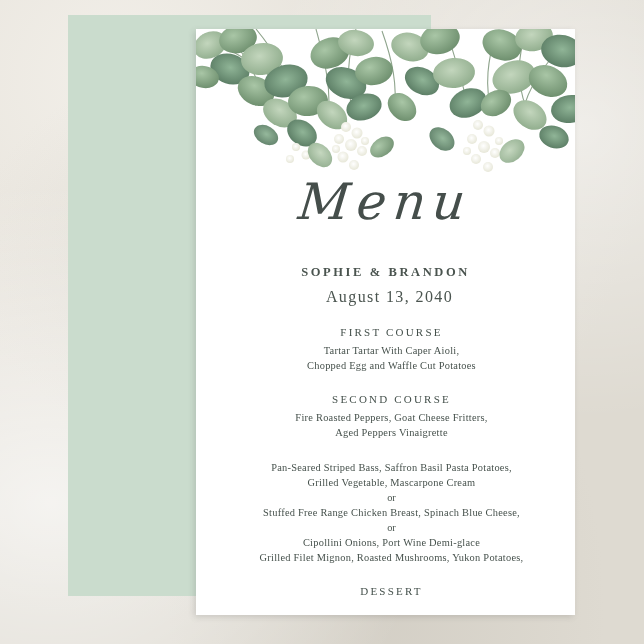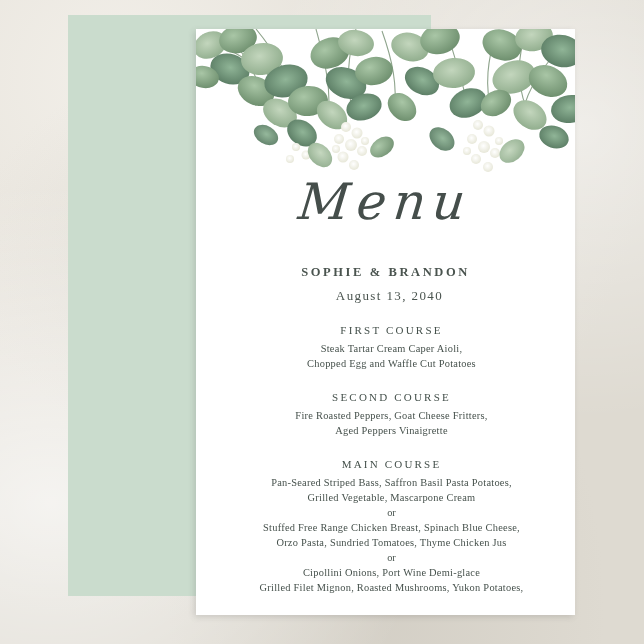--- a/index.html
+++ b/index.html
@@ -90,21 +90,21 @@
 
   .couple {
     margin-top: 38px;
     font-size: 12.5px;
     letter-spacing: 2.6px;
     color: #4a544f;
     font-weight: bold;
   }
   .date {
     margin-top: 8px;
-    font-size: 13px;
+    font-size: 16px;
     letter-spacing: 1.4px;
     color: #4a544f;
     padding-left: 8px;
   }
 
   .course {
     margin-top: 20px;
     margin-left: 12px;
   }
   .course-name {
@@ -253,37 +253,35 @@
 
     <div class="content">
 
       <div class="menu-title">Menu</div>
 
       <div class="couple">SOPHIE &amp; BRANDON</div>
       <div class="date">August 13, 2040</div>
 
       <div class="course">
         <div class="course-name">FIRST COURSE</div>
-        <div class="course-line">Steak Tartar Cream Caper Aioli,</div>
+        <div class="course-line">Tartar Tartar With Caper Aioli,</div>
         <div class="course-line">Chopped Egg and Waffle Cut Potatoes</div>
       </div>
 
       <div class="course">
         <div class="course-name">SECOND COURSE</div>
         <div class="course-line">Fire Roasted Peppers, Goat Cheese Fritters,</div>
         <div class="course-line">Aged Peppers Vinaigrette</div>
       </div>
 
       <div class="course">
-        <div class="course-name">MAIN COURSE</div>
         <div class="course-line">Pan-Seared Striped Bass, Saffron Basil Pasta Potatoes,</div>
         <div class="course-line">Grilled Vegetable, Mascarpone Cream</div>
         <div class="course-sep">or</div>
         <div class="course-line">Stuffed Free Range Chicken Breast, Spinach Blue Cheese,</div>
-        <div class="course-line">Orzo Pasta, Sundried Tomatoes, Thyme Chicken Jus</div>
         <div class="course-sep">or</div>
         <div class="course-line">Cipollini Onions, Port Wine Demi-glace</div>
         <div class="course-line">Grilled Filet Mignon, Roasted Mushrooms, Yukon Potatoes,</div>
       </div>
 
       <div class="course">
         <div class="course-name">DESSERT</div>
 
       </div>
 

